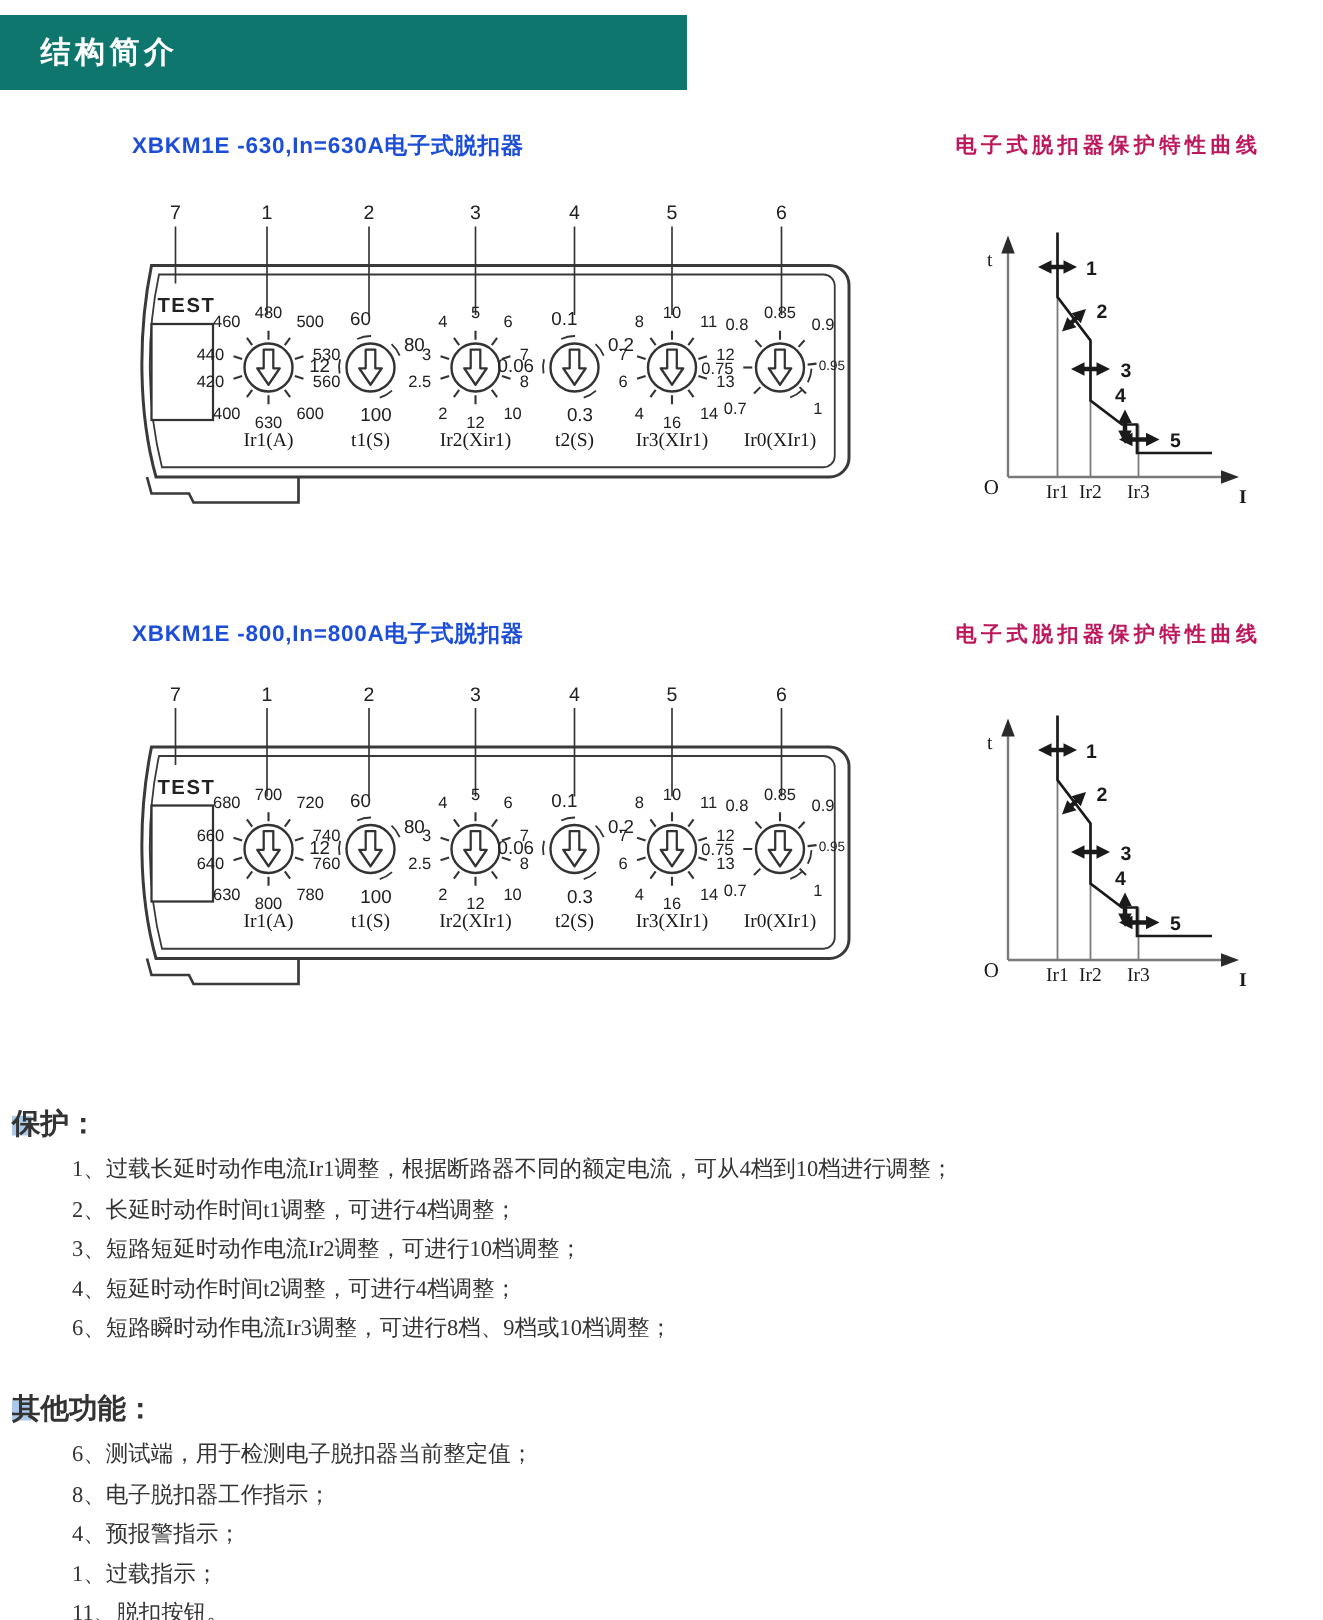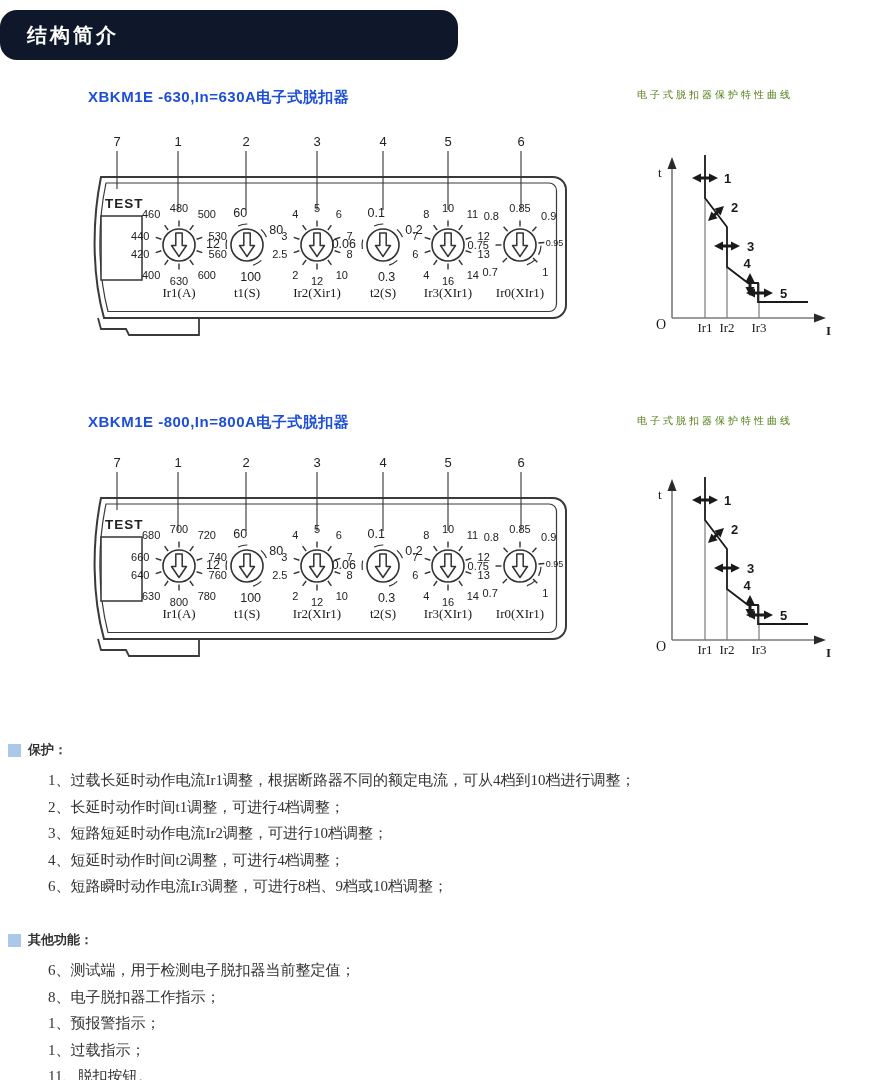--- a/index.html
+++ b/index.html
@@ -4,41 +4,41 @@
 <style>
   html,body{margin:0;padding:0;background:#fff;}
   .page{position:relative;width:882px;height:1080px;background:#fff;overflow:hidden;
         font-family:"Liberation Serif","DejaVu Serif",serif;color:#333;}
   .banner{position:absolute;left:0;top:10px;width:458px;height:50px;background:#14a0da;}
   .banner span{display:block;margin-left:27px;line-height:50px;color:#fff;font-size:20px;
         letter-spacing:3px;font-family:"Liberation Sans","DejaVu Sans",sans-serif;font-weight:bold;}
   .dev-title{position:absolute;font-size:15px;font-weight:bold;letter-spacing:0.5px;color:#1d4ed8;
         font-family:"Liberation Sans","DejaVu Sans",sans-serif;}
   .t1{left:88px;top:88px;} .t2{left:88px;top:413px;}
-  .curve-title{position:absolute;font-size:10px;font-weight:normal;letter-spacing:3px;color:#4d7c0f;
+  .curve-title{position:absolute;font-size:14px;font-weight:bold;letter-spacing:3px;color:#be185d;
         font-family:"Liberation Sans","DejaVu Sans",sans-serif;}
   .c1{left:637px;top:88px;} .c2{left:637px;top:414px;}
   .panel{position:absolute;width:500px;height:212px;}
   .p1{left:85px;top:132px;} .p2{left:85px;top:453px;}
   .curve{position:absolute;width:230px;height:215px;}
   .cv1{left:630px;top:135px;} .cv2{left:630px;top:457px;}
   .bullet{position:absolute;width:13px;height:13px;background:#aac8e8;}
   .b1{left:8px;top:744px;} .b2{left:8px;top:934px;}
   .list{position:absolute;left:8px;font-size:15px;}
   .l1{top:740px;} .l2{top:930px;}
-  .list .hd{margin-left:20px;font-size:13px;font-weight:bold;line-height:20px;}
+  .list .hd{font-size:19px;font-weight:bold;line-height:20px;}
   .list .items{margin-top:7px;margin-left:40px;}
   .list .li{line-height:26.5px;white-space:nowrap;}
 </style>
 </head>
 <body>
 
 <div class="page">
 
-  <div class="banner" style="background: #0f172a; border-radius: 17px;">
+  <div class="banner" style="background: #0f766e;">
     <span>结构简介</span>
   </div>
 
   <div class="dev-title t1">XBKM1E -630,In=630A电子式脱扣器</div>
   <div class="curve-title c1">电子式脱扣器保护特性曲线</div>
   <svg id="panel0" class="panel p1" viewBox="0 0 500 212">
       <g>
         <path d="M16,45 L468,45 A13,13 0 0 1 481,58 L481,173 A13,13 0 0 1 468,186 L19,186 C7,143 7,89 16,45 Z" fill="#fff" stroke="#3a3a3a" stroke-width="2"></path>
         <path d="M21,51 L464,51 A7.5,7.5 0 0 1 471.5,58.5 L471.5,172 A7.5,7.5 0 0 1 464,179.5 L23,179.5 C12.5,139 12.5,91 21,51 Z" fill="none" stroke="#3a3a3a" stroke-width="1.2"></path>
         <path d="M13,186 L16,197 L41,197 L44,203 L114,203 L114,186" fill="none" stroke="#3a3a3a" stroke-width="1.8"></path>
@@ -430,19 +430,19 @@
       <div class="li">6、短路瞬时动作电流Ir3调整，可进行8档、9档或10档调整；</div>
     </div>
   </div>
 
   <div class="bullet b2" style="background: rgb(170, 200, 232);"></div>
   <div class="list l2">
     <div class="hd">其他功能：</div>
     <div class="items">
       <div class="li">6、测试端，用于检测电子脱扣器当前整定值；</div>
       <div class="li">8、电子脱扣器工作指示；</div>
-      <div class="li">1、预报警指示；</div>
+      <div class="li">4、预报警指示；</div>
       <div class="li">1、过载指示；</div>
       <div class="li">11、脱扣按钮。</div>
     </div>
   </div>
 
 </div>
 
 </body></html>

